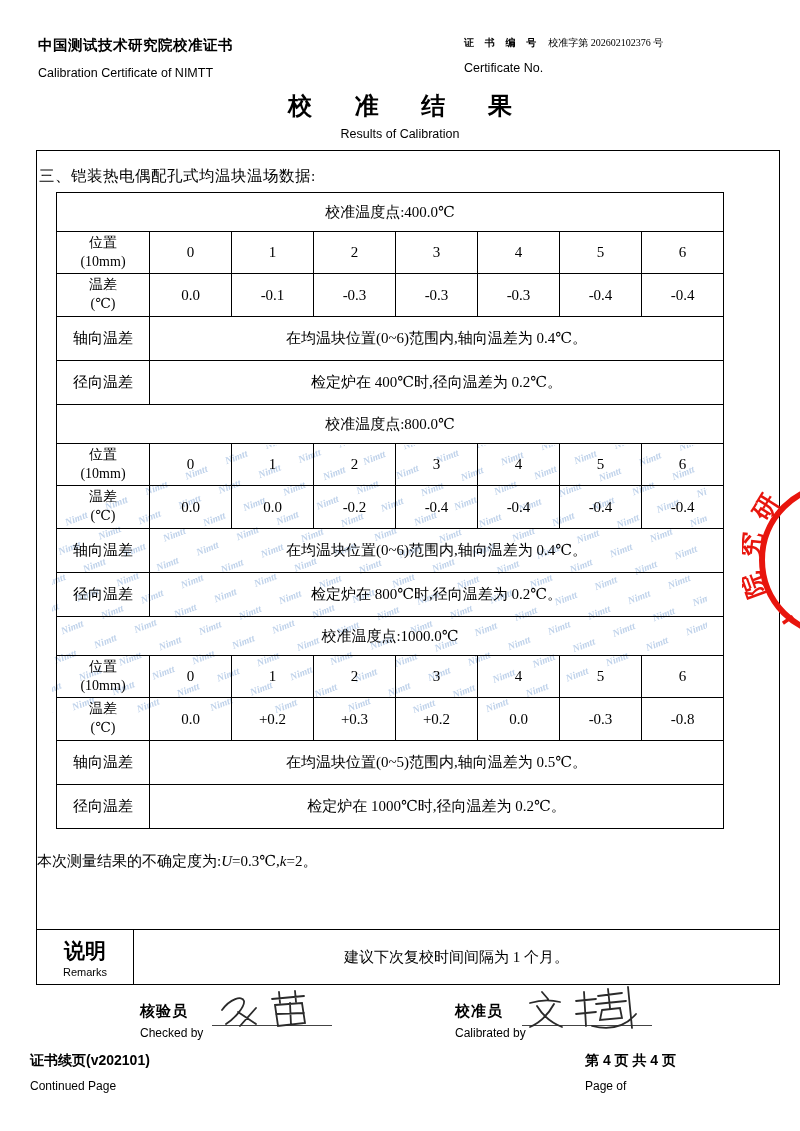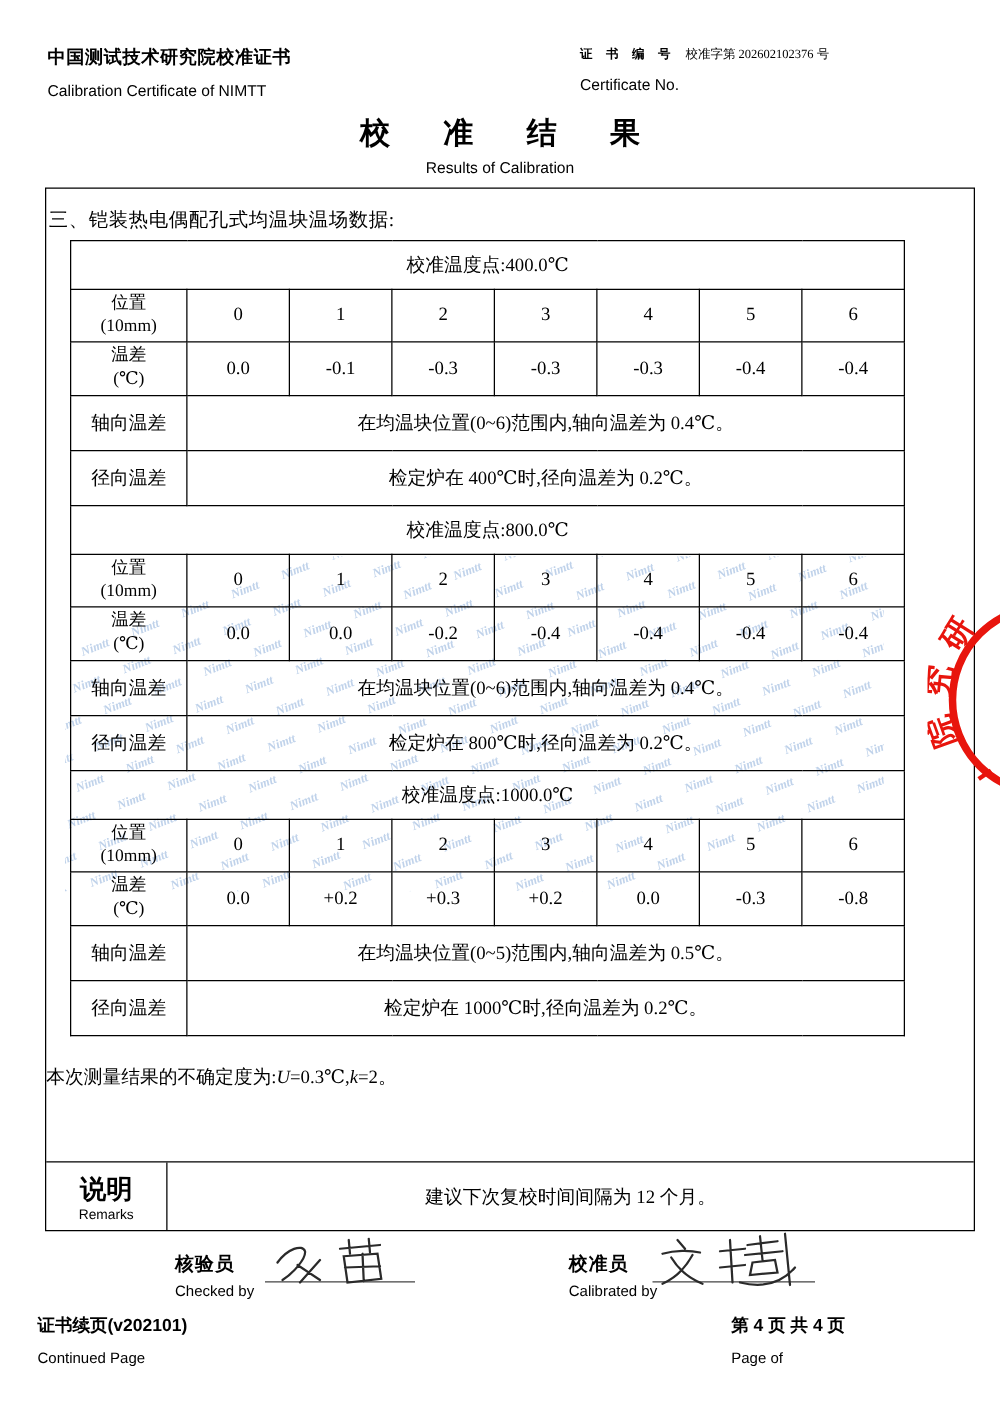--- a/index.html
+++ b/index.html
@@ -275,21 +275,21 @@
 
     <div class="uncertainty">
       <span>本次测量结果的不确定度为:</span><span class="uvar">U</span><span>=0.3℃,</span><span class="uvar">k</span><span>=2。</span>
     </div>
 
     <div class="remarks-row">
       <div class="remarks-label">
         <div class="remarks-label-zh">说明</div>
         <div class="remarks-label-en">Remarks</div>
       </div>
-      <div class="remarks-text">建议下次复校时间间隔为 12 个月。</div>
+      <div class="remarks-text">建议下次复校时间间隔为 1 个月。</div>
     </div>
   </div>
 
   <svg class="stamp" viewBox="0 0 58 170" overflow="hidden">
     <circle cx="95" cy="82" r="75" fill="none" stroke="#e8150d" stroke-width="6"></circle>
     <g fill="#e8150d" font-family="'Liberation Serif','DejaVu Serif',serif" font-weight="bold" font-size="25">
       <text x="0" y="0" transform="translate(24,44) rotate(-58)">研</text>
       <text x="0" y="0" transform="translate(16,80) rotate(-84)">究</text>
       <text x="0" y="0" transform="translate(24,116) rotate(-110)">院</text>
       <rect x="40" y="140" width="12" height="3.5" transform="rotate(-35 46 142)"></rect>

